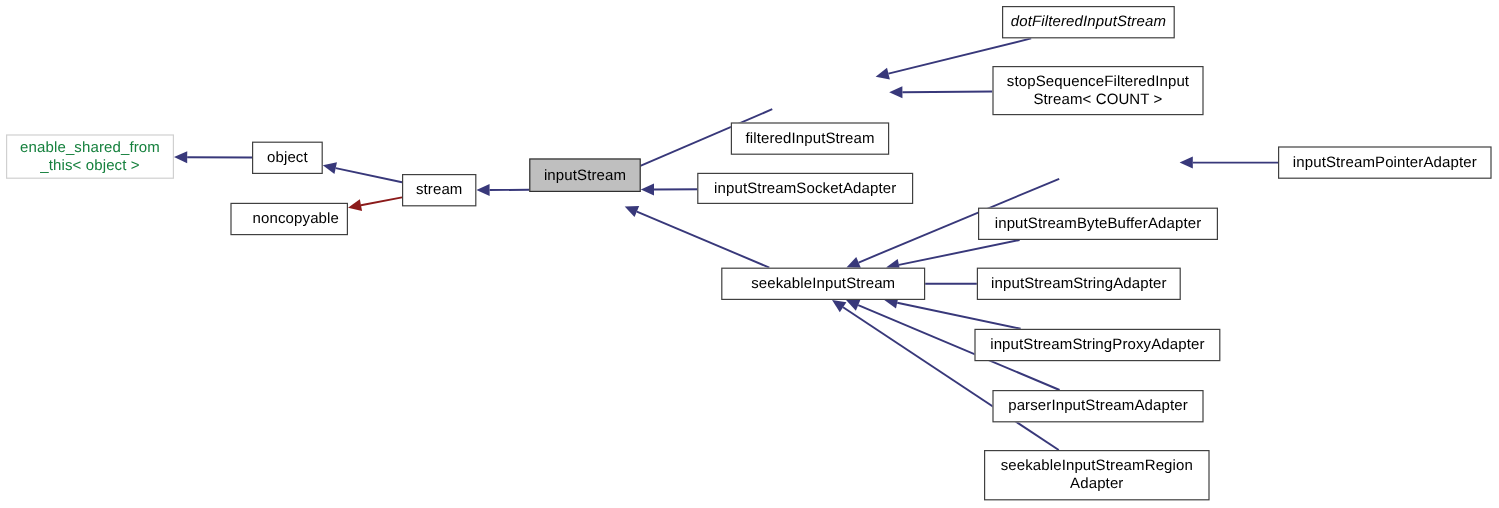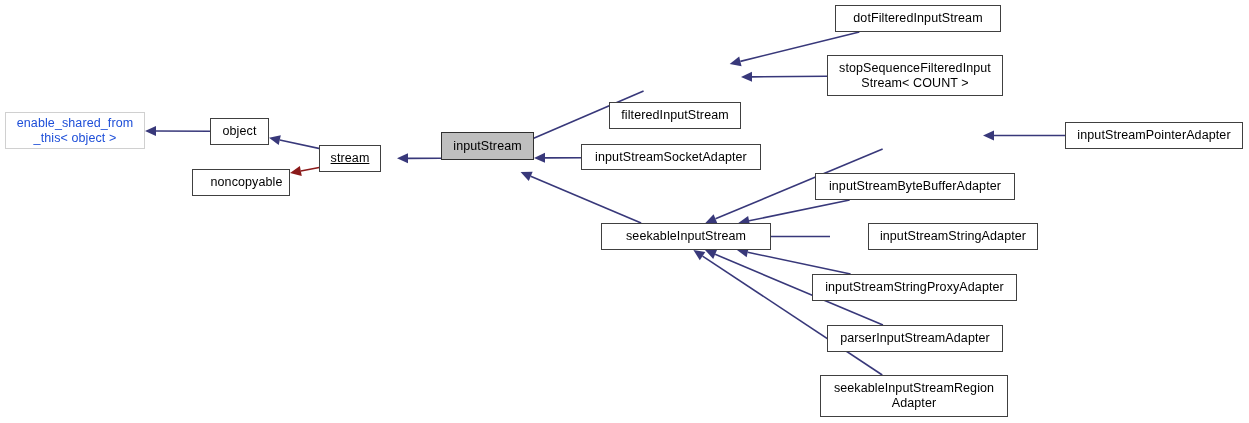--- a/index.html
+++ b/index.html
@@ -39,21 +39,21 @@
     letter-spacing: 0.1px;
     white-space: pre-line;
     z-index: 2;
   }
   .node.current {
     background: #bfbfbf;
     border: 1px solid #303030;
   }
   .node.external {
     border: 1px solid #d0d0d0;
-    color: #1d4ed8;
+    color: #15803d;
   }
   .node-label {
     display: block;
     padding: 0 4px;
   }
 </style>
 </head>
 <body>
 
 <div id="diagram">
@@ -120,28 +120,28 @@
       </g>
       <g>
         <line x1="1065.00" y1="135.50" x2="994.00" y2="135.50" stroke="#38387a" stroke-width="1.6"></line>
         <polygon points="983.00,135.50 994.00,130.50 994.00,140.50" fill="#38387a"></polygon>
       </g>
     </svg>
 <div class="node external" style="left: 5px; top: 112px; width: 140px; height: 37px;"><span class="node-label">enable_shared_from
 _this&lt; object &gt;</span></div>
     <div class="node" style="left: 210px; top: 118px; width: 59px; height: 27px;"><span class="node-label">object</span></div>
     <div class="node" style="left: 192px; top: 169px; width: 98px; height: 27px; padding-left: 11px;"><span class="node-label">noncopyable</span></div>
-    <div class="node" style="left: 319px; top: 145px; width: 62px; height: 27px; text-decoration: underline;"><span class="node-label">stream</span></div>
+    <div class="node" style="left: 335px; top: 145px; width: 62px; height: 27px;"><span class="node-label">stream</span></div>
     <div class="node current" style="left: 441px; top: 132px; width: 93px; height: 28px;"><span class="node-label">inputStream</span></div>
     <div class="node" style="left: 609px; top: 64px; width: 132px; height: 27px; margin-top: 38px;"><span class="node-label">filteredInputStream</span></div>
-    <div class="node" style="left: 835px; top: 5px; width: 166px; height: 27px;"><span class="node-label">dotFilteredInputStream</span></div>
+    <div class="node" style="left: 835px; top: 5px; width: 144px; height: 27px; font-style: italic;"><span class="node-label">dotFilteredInputStream</span></div>
     <div class="node" style="left: 827px; top: 55px; width: 176px; height: 41px;"><span class="node-label">stopSequenceFilteredInput
 Stream&lt; COUNT &gt;</span></div>
     <div class="node" style="left: 581px; top: 144px; width: 180px; height: 26px;"><span class="node-label">inputStreamSocketAdapter</span></div>
     <div class="node" style="left: 601px; top: 223px; width: 170px; height: 27px;"><span class="node-label">seekableInputStream</span></div>
     <div class="node" style="left: 1065px; top: 122px; width: 178px; height: 27px;"><span class="node-label">inputStreamPointerAdapter</span></div>
     <div class="node" style="left: 815px; top: 173px; width: 200px; height: 27px;"><span class="node-label">inputStreamByteBufferAdapter</span></div>
-    <div class="node" style="left: 868px; top: 223px; width: 170px; height: 27px;"><span class="node-label">inputStreamStringAdapter</span></div>
+    <div class="node" style="left: 814px; top: 223px; width: 170px; height: 27px;"><span class="node-label">inputStreamStringAdapter</span></div>
     <div class="node" style="left: 812px; top: 274px; width: 205px; height: 27px;"><span class="node-label">inputStreamStringProxyAdapter</span></div>
     <div class="node" style="left: 820px; top: 375px; width: 188px; height: 42px;"><span class="node-label">seekableInputStreamRegion
 Adapter</span></div>
     <div class="node" style="left: 827px; top: 325px; width: 176px; height: 27px;"><span class="node-label">parserInputStreamAdapter</span></div>
   </div>
 
 </body></html>

